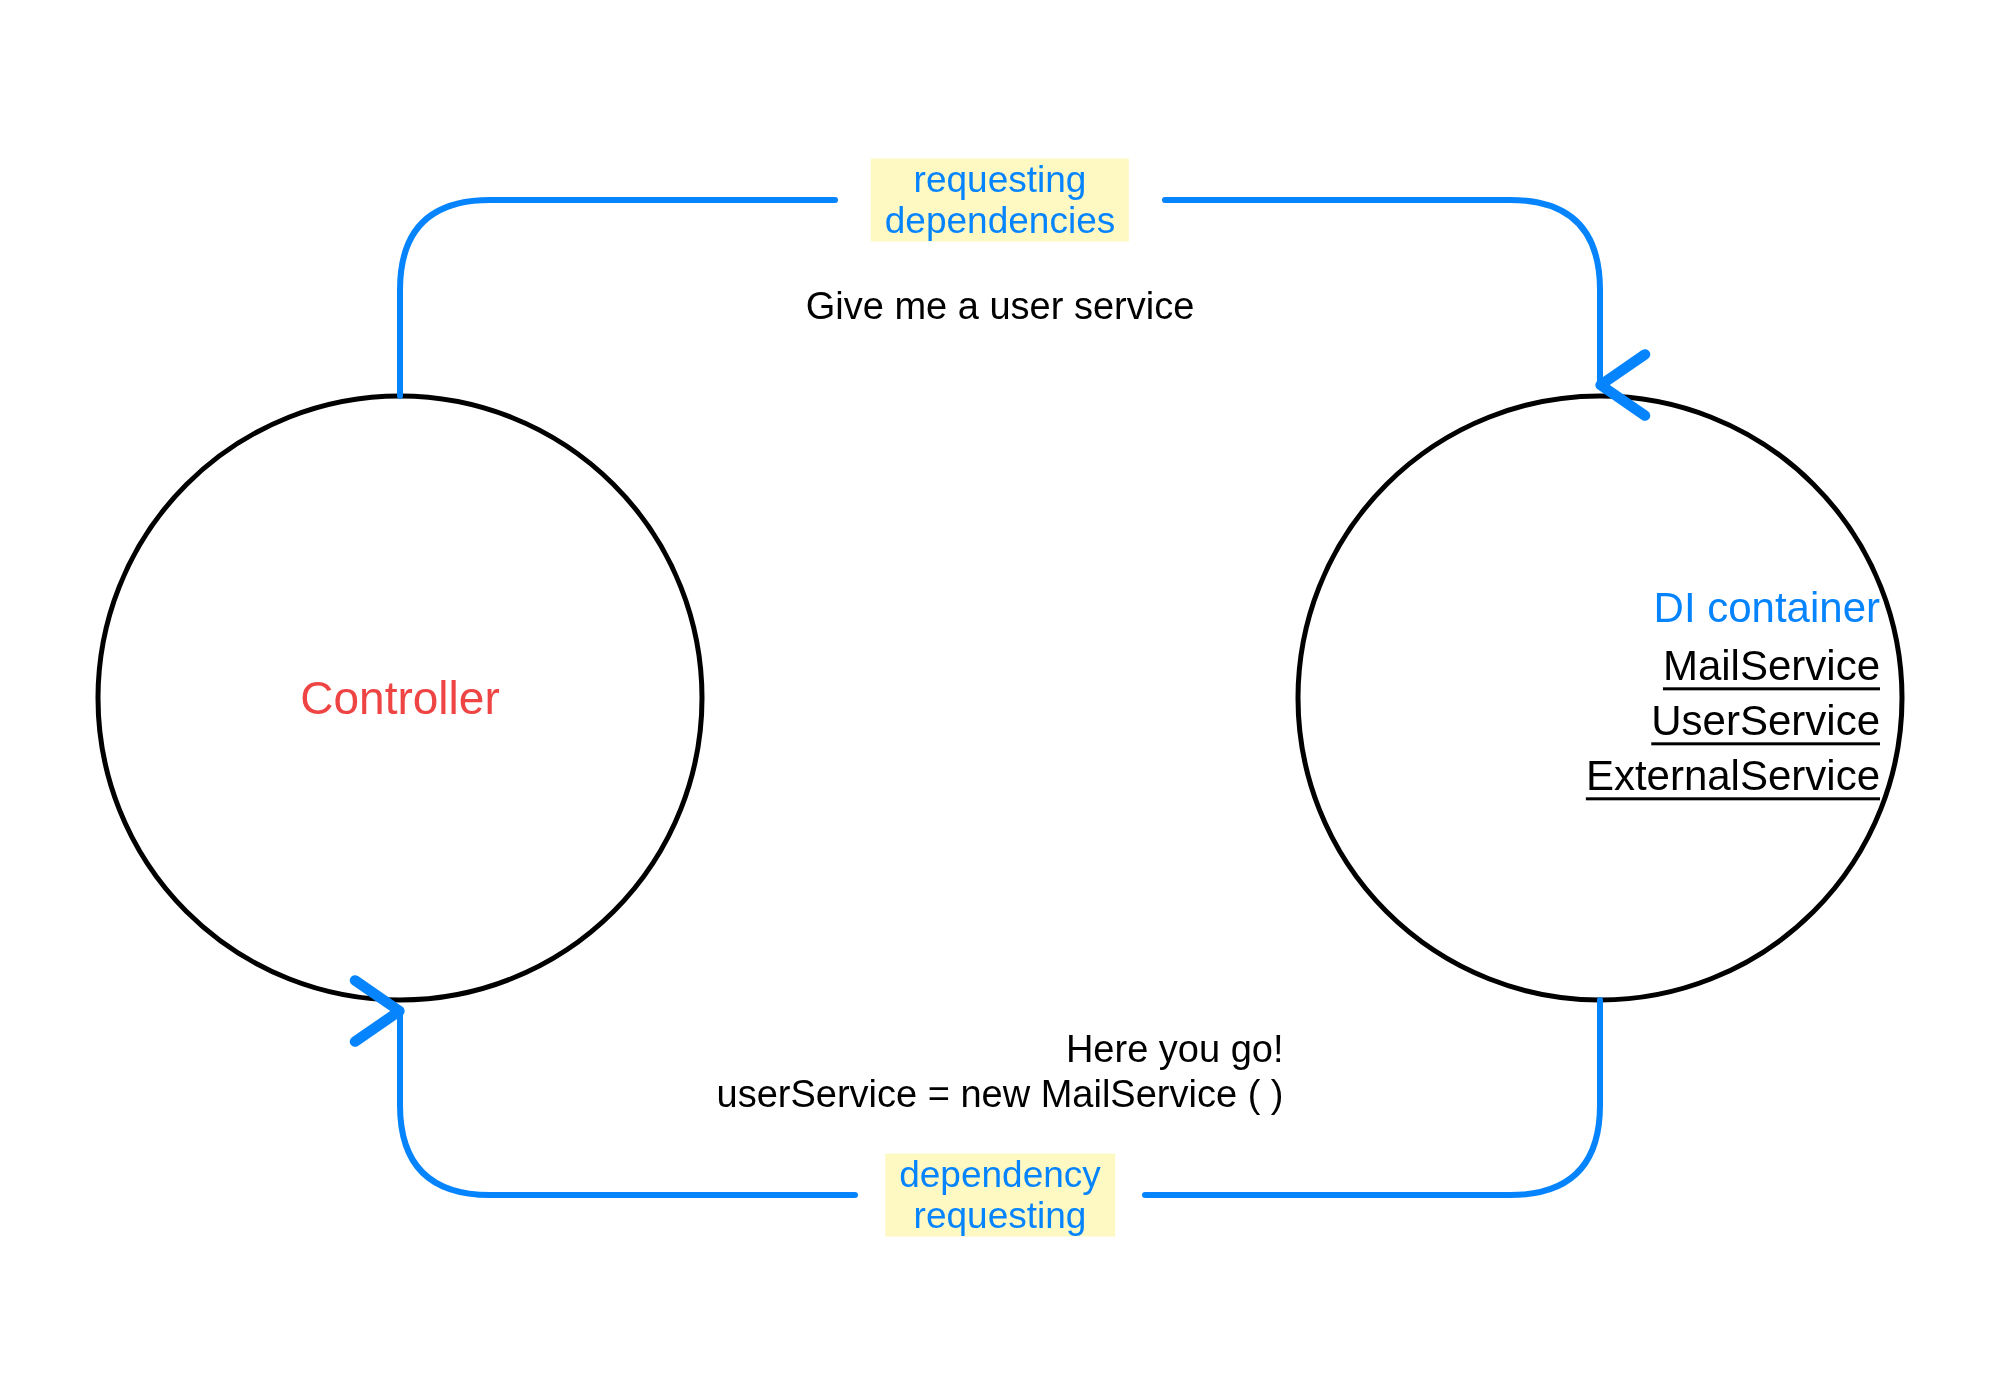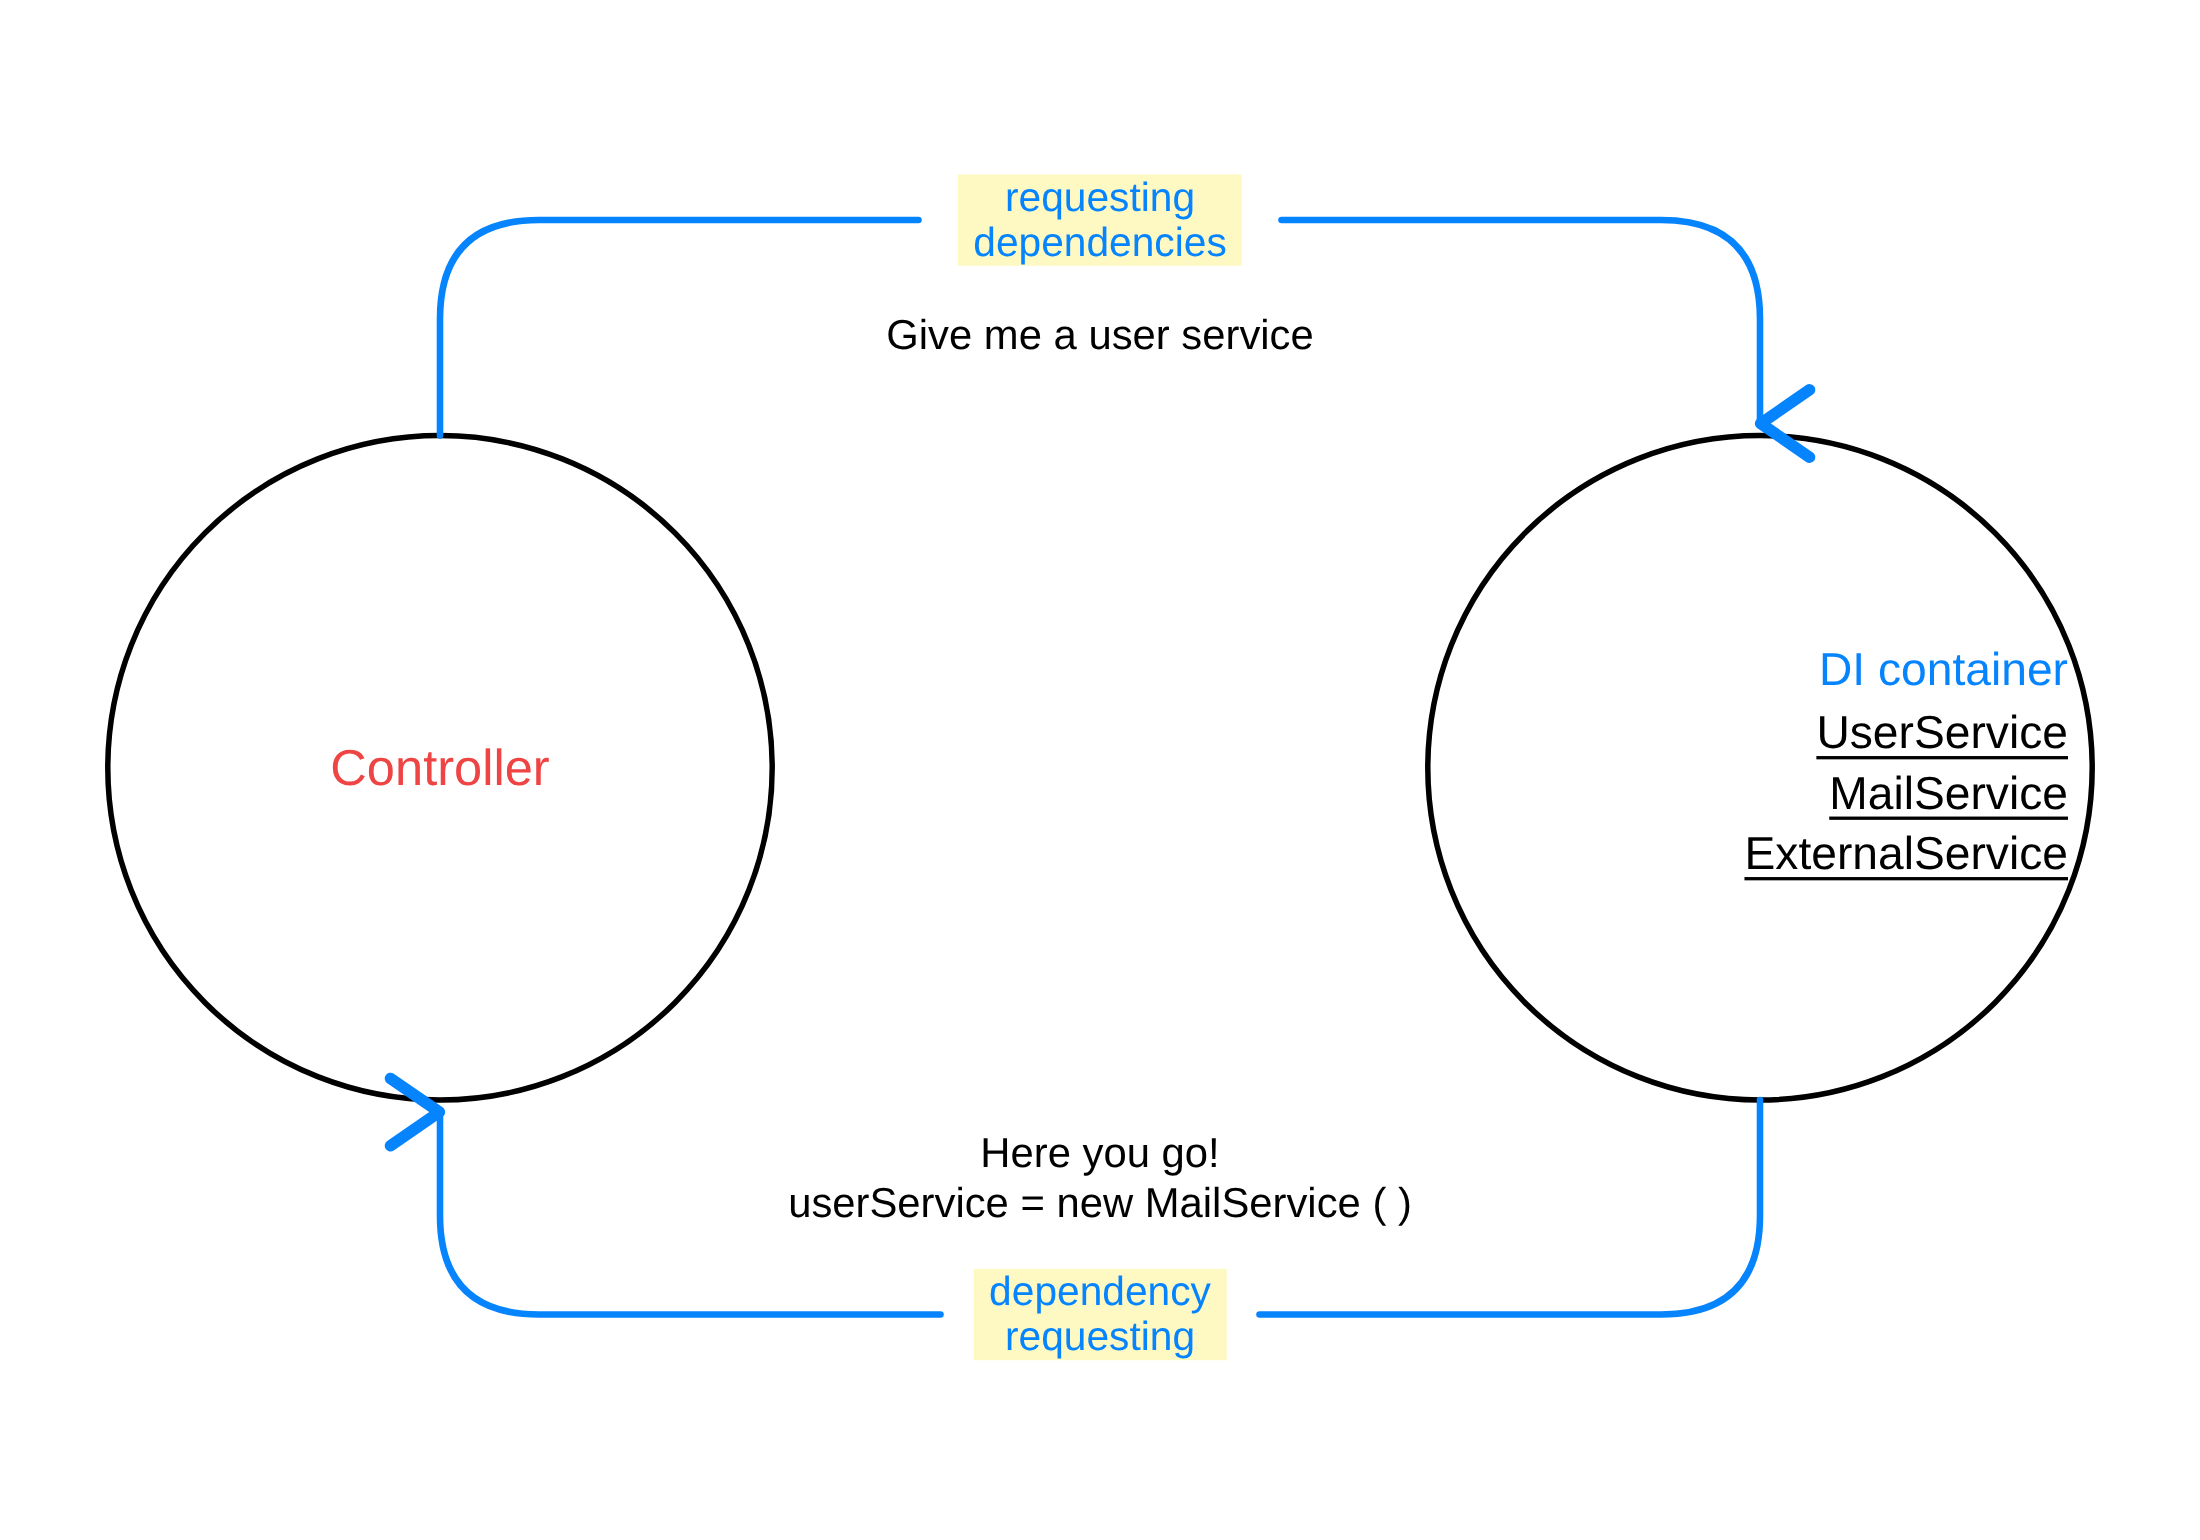--- a/index.html
+++ b/index.html
@@ -73,21 +73,21 @@
     line-height: 1.12;
     transform: translate(-50%, -50%);
     background: #fef9c3;
     padding: 0 14px;
   }
   
   .msg {
     position: absolute;
     color: #000000;
     font-size: 38px;
-    text-align: center;
+    text-align: right;
     line-height: 1.18;
     transform: translate(-50%, -50%);
   }
 </style>
 </head>
 <body>
 
 <div id="diagram-root">
 
   <svg id="diagram-svg" viewBox="0 0 2000 1400" aria-hidden="true">
@@ -108,22 +108,22 @@
     <path d="M 1165,200 L 1510,200 Q 1600,200 1600,290 L 1600,385" fill="none" stroke="#0584fe" stroke-width="6" stroke-linecap="round" stroke-linejoin="round" marker-end="url(#arrow-down)"></path>
 
     <path d="M 1600,1000 L 1600,1105 Q 1600,1195 1510,1195 L 1145,1195" fill="none" stroke="#0584fe" stroke-width="6" stroke-linecap="round" stroke-linejoin="round"></path>
     <path d="M 855,1195 L 490,1195 Q 400,1195 400,1105 L 400,1011" fill="none" stroke="#0584fe" stroke-width="6" stroke-linecap="round" stroke-linejoin="round" marker-end="url(#arrow-up)"></path>
   </svg>
 
   <div class="txt node-label" style="left:400px; top:698px;">Controller</div>
 
   <div id="di-stack">
     <div class="di-title">DI container</div>
+    <div class="di-service">MailService</div>
     <div class="di-service">UserService</div>
-    <div class="di-service">MailService</div>
     <div class="di-service">ExternalService</div>
   </div>
 
   <div class="edge-label" style="left:1000px; top:200px;">
     <div>requesting</div>
     <div>dependencies</div>
   </div>
 
   <div class="msg" style="left:1000px; top:306px;">
     <div>Give me a user service</div>

